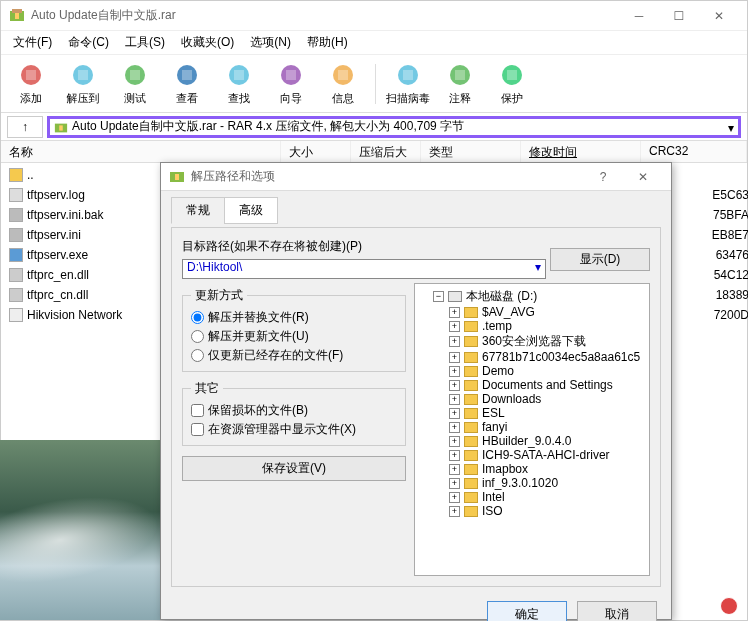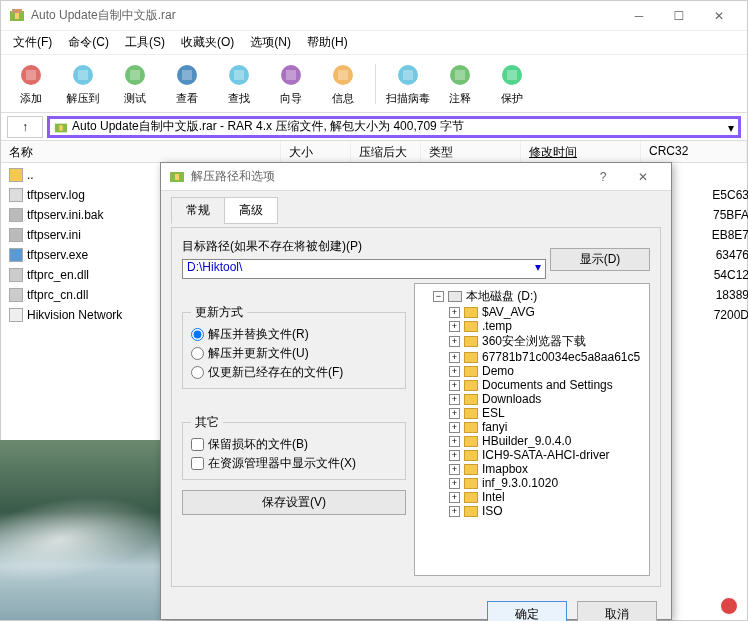--- a/index.html
+++ b/index.html
@@ -49,21 +49,21 @@
 .dlg-body { padding: 6px 10px; }
 .tabs { display: flex; margin-bottom: 4px; }
 .tab { padding: 4px 14px; border: 1px solid #ccc; background: #fff; cursor: pointer; margin-right: -1px; }
 .tab.active { background: #f0f0f0; border-bottom: 1px solid #f0f0f0; }
 .tab-panel { border: 1px solid #ccc; background: #f0f0f0; margin-top: -1px; padding: 10px; height: 360px; display: flex; gap: 8px; }
 .left-panel { width: 224px; display: flex; flex-direction: column; gap: 4px; }
 .right-panel { flex: 1; display: flex; flex-direction: column; gap: 4px; }
 .path-row { display: flex; gap: 4px; align-items: center; }
 .path-combo { flex: 1; height: 20px; border: 1px solid #888; background: #fff; padding: 0 4px; color: #0000cc; display: flex; align-items: flex-start; }
 .btn { border: 1px solid #aaa; background: #e8e8e8; padding: 2px 8px; cursor: pointer; text-align: center; }
-fieldset { border: 1px solid #ccc; padding: 4px 8px 6px; margin-top: 21px; }
+fieldset { border: 1px solid #ccc; padding: 4px 8px 6px; margin-top: 4px; }
 legend { padding: 0 4px; }
 .radio-row, .check-row { display: flex; align-items: center; gap: 4px; padding: 1px 0; }
 .radio-row input, .check-row input { margin: 0; }
 .save-btn { width: 100%; margin-top: 6px; padding: 3px; }
 .tree { flex: 1; border: 1px solid #aaa; background: #fff; overflow: auto; padding: 4px 2px; }
 .tree-row { display: flex; align-items: center; gap: 2px; padding: 0; font-family: "SimSun", monospace; font-size: 12px; white-space: nowrap; }
 .tree-toggle { width: 11px; height: 11px; border: 1px solid #888; display: inline-flex; align-items: center; justify-content: center; font-size: 9px; line-height: 9px; cursor: pointer; margin-right: 2px; }
 .tree-folder { width: 14px; height: 11px; background: #f5c94e; border: 1px solid #c9a030; display: inline-block; margin-right: 2px; }
 .tree-drive { width: 14px; height: 11px; background: #e8e8e8; border: 1px solid #888; display: inline-block; margin-right: 2px; }
 .dlg-buttons { display: flex; justify-content: flex-end; gap: 10px; padding: 8px 14px; }

